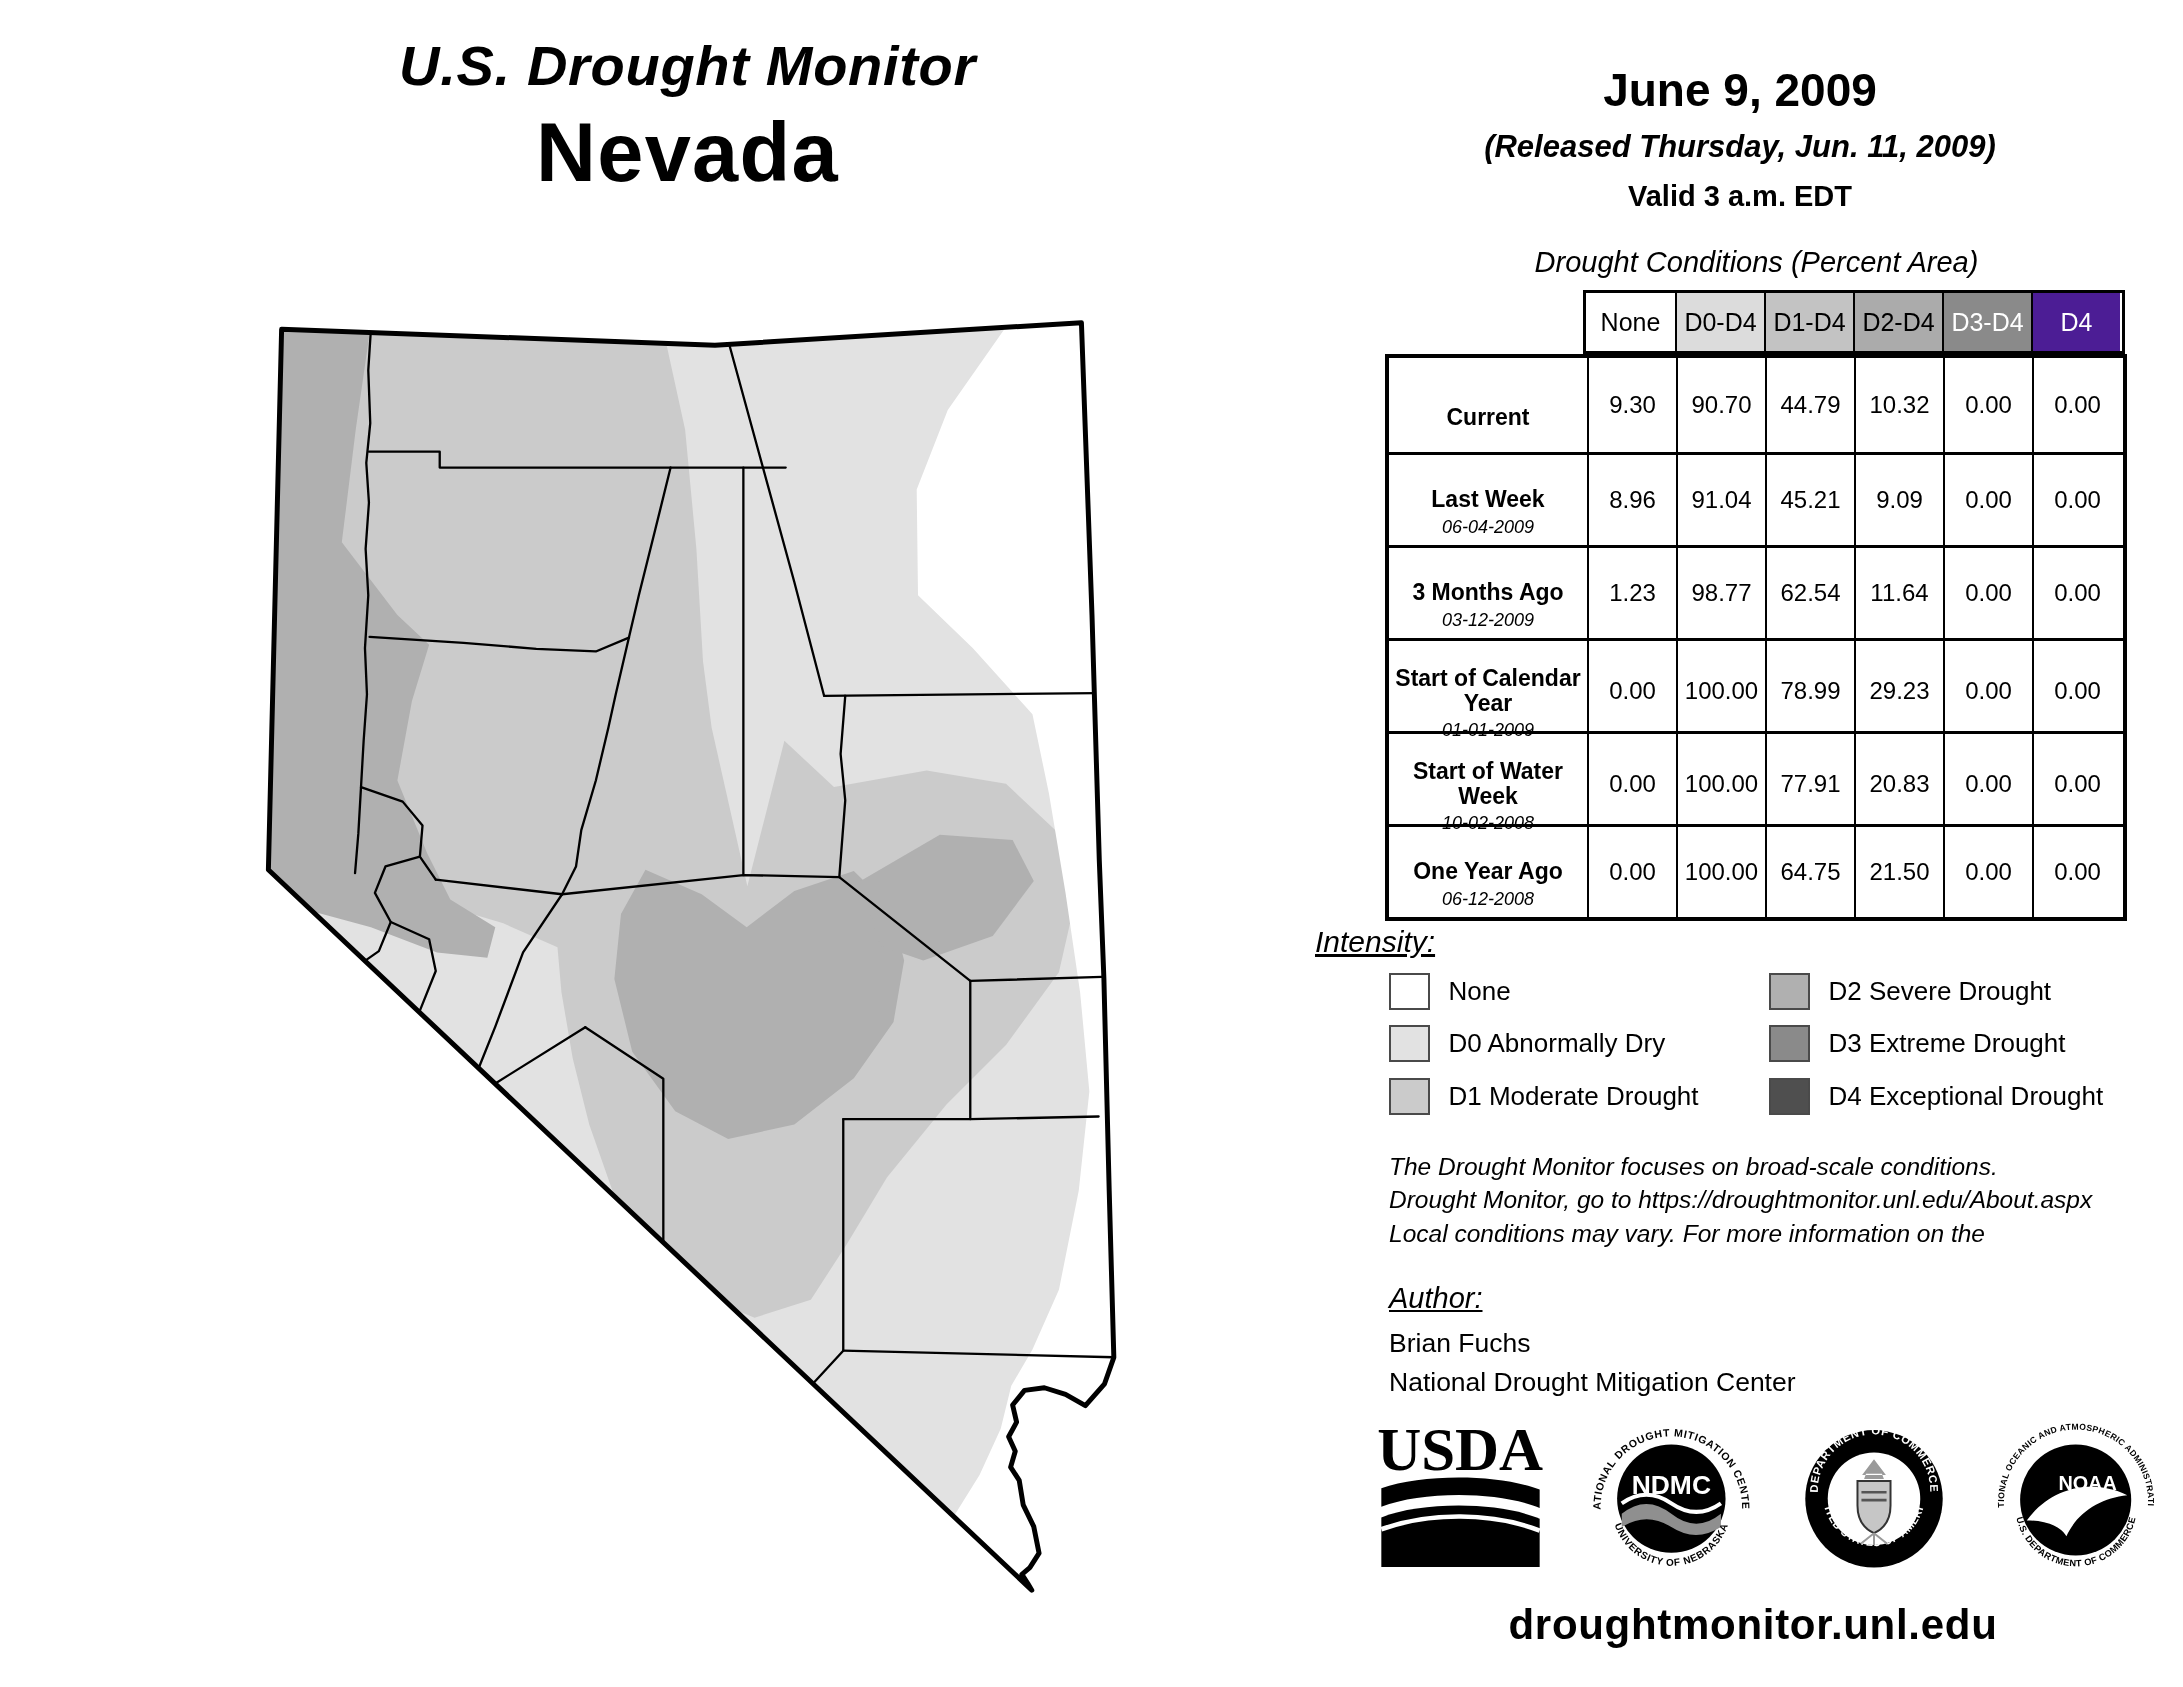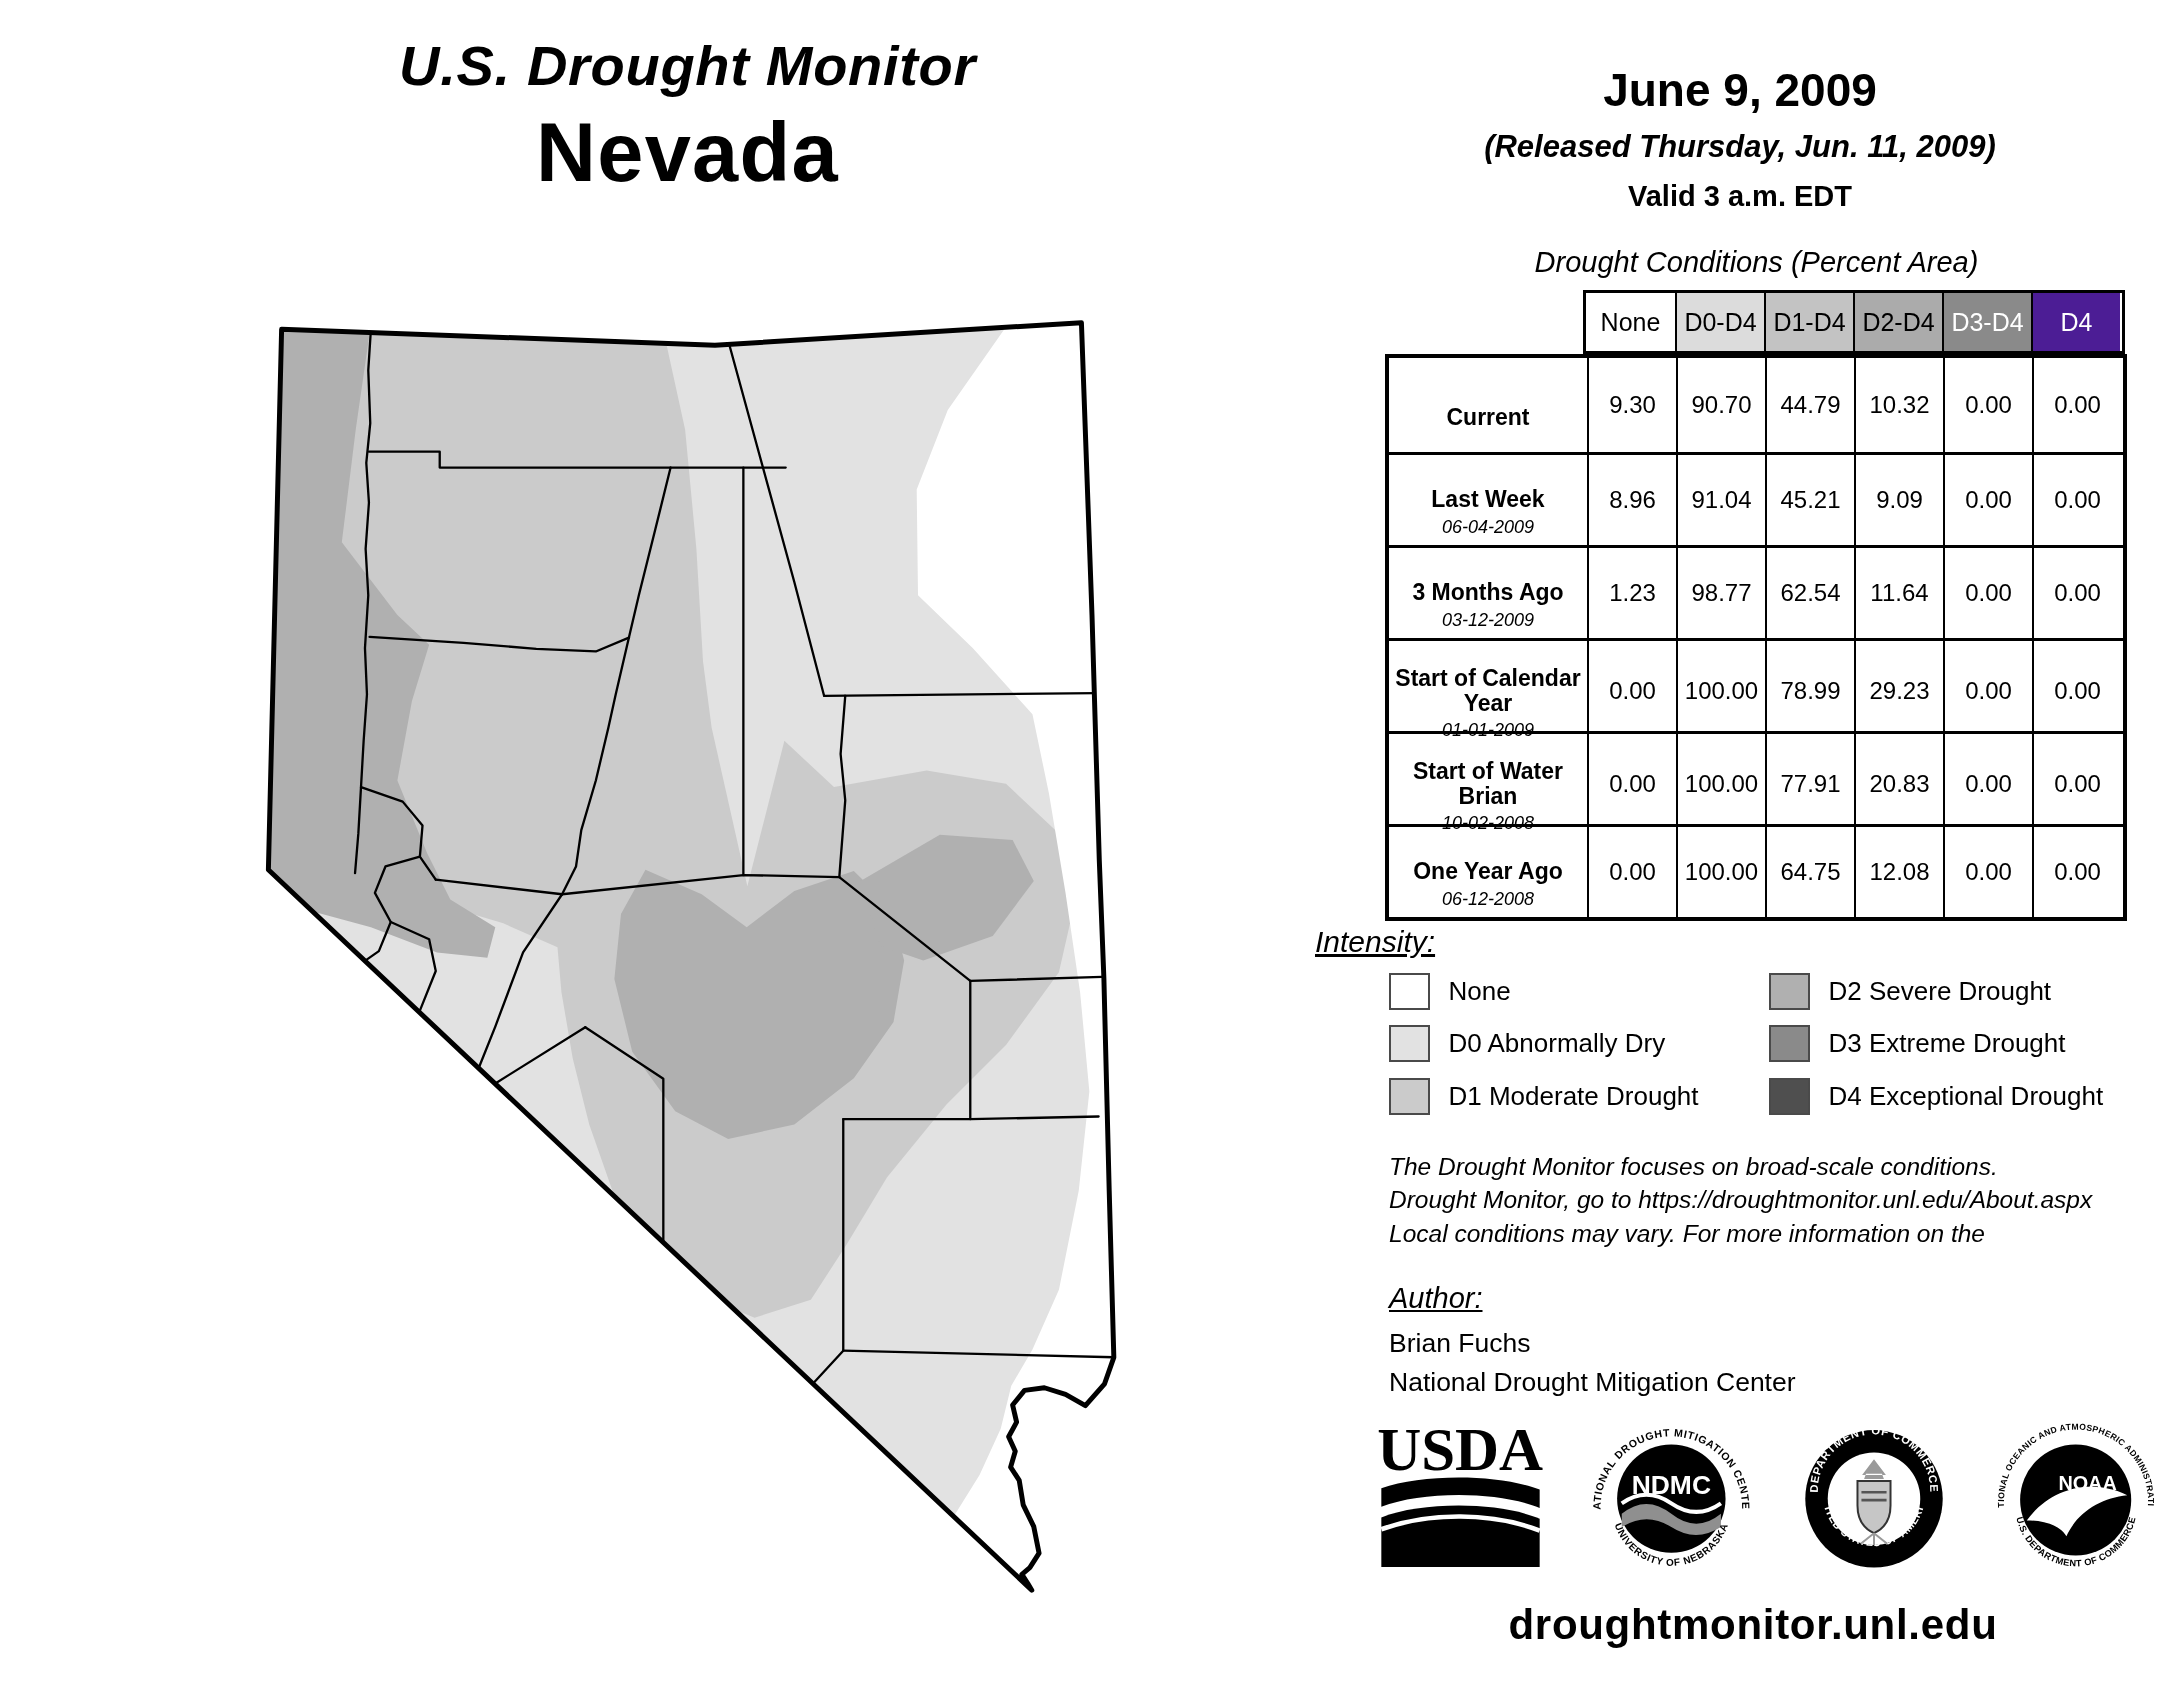--- a/index.html
+++ b/index.html
@@ -204,39 +204,39 @@
       </div>
       <div class="dmt-cell first">0.00</div>
       <div class="dmt-cell">100.00</div>
       <div class="dmt-cell">78.99</div>
       <div class="dmt-cell">29.23</div>
       <div class="dmt-cell">0.00</div>
       <div class="dmt-cell">0.00</div>
     </div>
     <div class="dmt-row">
       <div class="dmt-label">
-        <div class="lab">Start of Water Brian</div>
+        <div class="lab">Start of Water Week</div>
         <div class="sub">10-02-2008</div>
       </div>
       <div class="dmt-cell first">0.00</div>
       <div class="dmt-cell">100.00</div>
       <div class="dmt-cell">77.91</div>
       <div class="dmt-cell">20.83</div>
       <div class="dmt-cell">0.00</div>
       <div class="dmt-cell">0.00</div>
     </div>
     <div class="dmt-row">
       <div class="dmt-label">
         <div class="lab">One Year Ago</div>
         <div class="sub">06-12-2008</div>
       </div>
       <div class="dmt-cell first">0.00</div>
       <div class="dmt-cell">100.00</div>
       <div class="dmt-cell">64.75</div>
-      <div class="dmt-cell">12.08</div>
+      <div class="dmt-cell">21.50</div>
       <div class="dmt-cell">0.00</div>
       <div class="dmt-cell">0.00</div>
     </div>
   </div>
 </div>
 
 <div class="abs intensity-title">Intensity:</div>
 <div class="abs legend">
   <div class="lg-row">
     <div class="lg-item colL">

